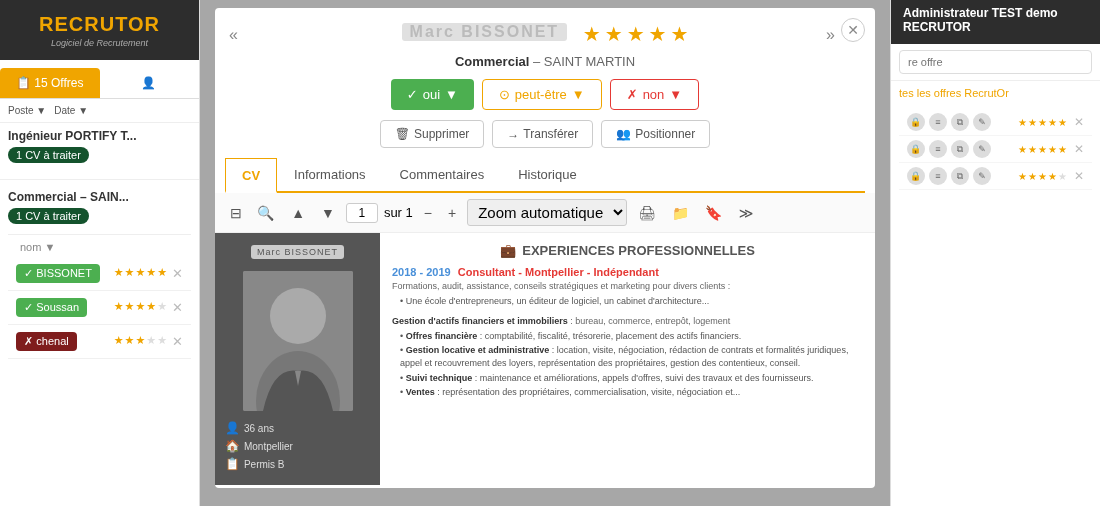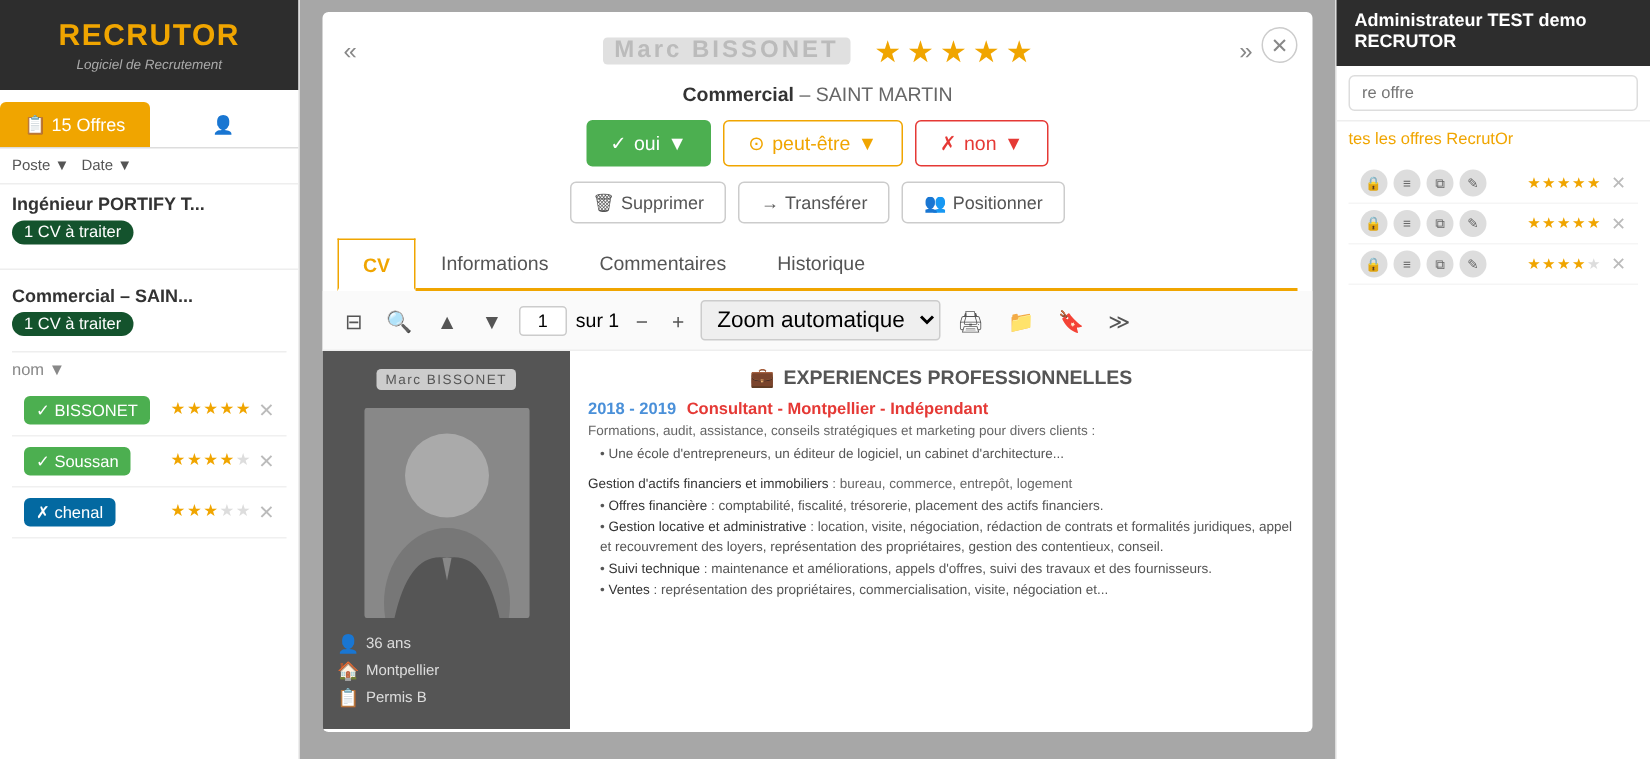--- a/index.html
+++ b/index.html
@@ -82,33 +82,34 @@
       display: inline-block;
       margin: 4px 0;
       cursor: pointer;
     }
     .divider { border-top: 1px solid #eee; margin: 6px 0; }
     .candidate-name-label {
       font-size: 11px;
       color: #888;
       display: flex; align-items: center; gap: 3px;
       margin-bottom: 4px;
+      margin-left: 12px;
     }
     .name-tag {
       display: inline-block;
       background: #4caf50;
       color: #fff;
       border-radius: 4px;
       padding: 3px 8px;
       font-size: 11px;
       margin: 3px 0;
       cursor: pointer;
     }
     .name-tag.red {
-      background: #0369a1;
+      background: #7f1d1d;
     }
     .star { color: #f0a500; font-size: 11px; }
     .star.empty { color: #ddd; }
     .x-btn { color: #bbb; font-size: 13px; cursor: pointer; margin-left: 4px; }
 
     
     .right-sidebar {
       position: absolute;
       right: 0; top: 0;
       width: 210px; height: 506px;
@@ -386,21 +387,21 @@
       font-size: 9px;
       color: #555;
       margin-left: 8px;
       margin-bottom: 2px;
       line-height: 1.4;
     }
     .cv-exp-block {
       margin-bottom: 8px;
     }
     .cv-bold-text {
-      font-weight: normal;
+      font-weight: bold;
       color: #333;
       margin-top: 36px;
     }
 
     
     .candidate-item {
       padding: 4px 8px;
       border-bottom: 1px solid #f0f0f0;
     }
   </style>

